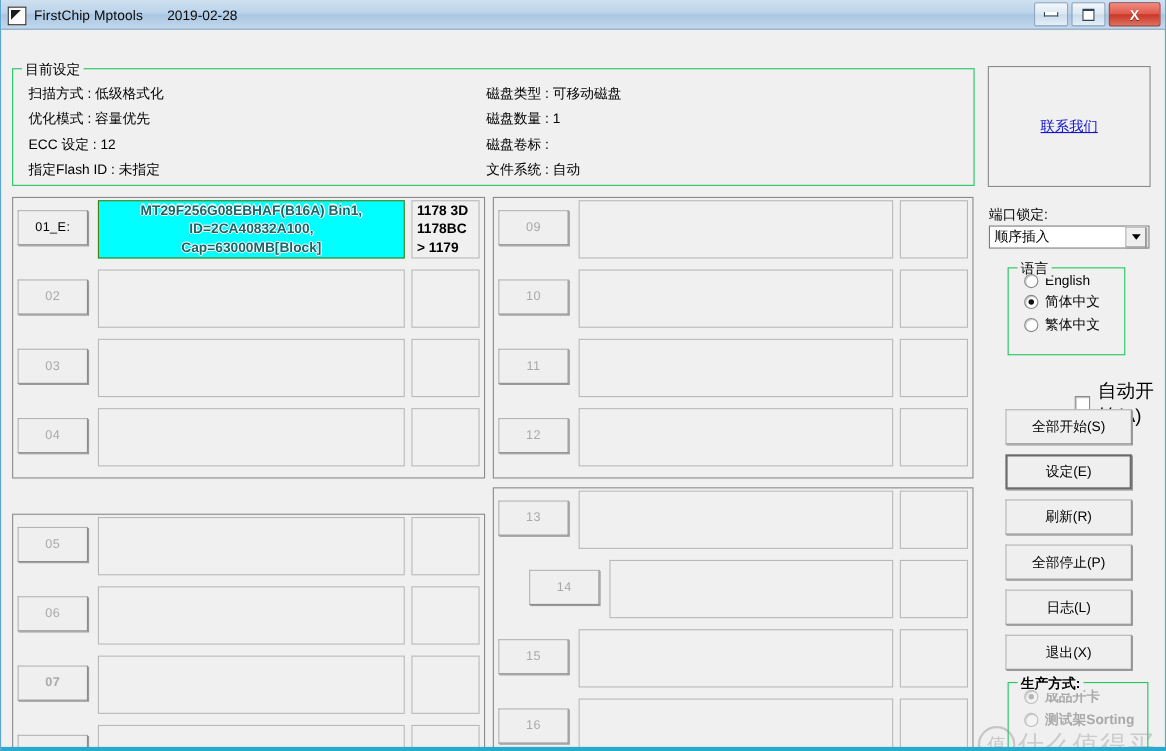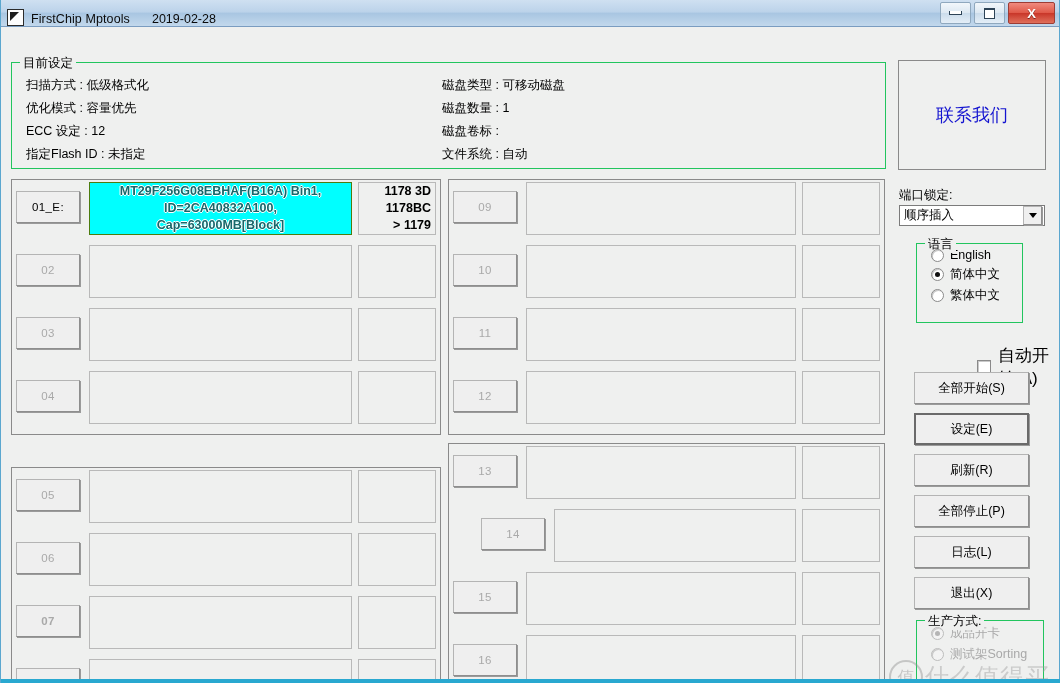--- a/index.html
+++ b/index.html
@@ -10,21 +10,21 @@
   }
   .window{
     position:relative;width:1060px;height:683px;box-sizing:border-box;
     border:1px solid #5ba7cf;border-top:none;background:#eff0ef;
   }
   
   .titlebar{
     height:27px;box-sizing:border-box;
     background:linear-gradient(to bottom,#cfe0f1 0%,#bcd3ea 45%,#a9c6e2 52%,#c2d8ec 100%);
     border-bottom:1px solid #7a9cc0;
-    display:flex;align-items:flex-end;padding:2px 2px 0 6px;position:relative;
+    display:flex;align-items:center;padding:2px 2px 0 6px;position:relative;
   }
   .app-icon{
     width:15px;height:15px;flex:0 0 auto;margin-right:7px;
     border:1px solid #2b2b2b;background:#fdfdfd;position:relative;
   }
   .app-icon:after{
     content:"";position:absolute;left:2px;top:2px;
     border-left:9px solid #1c1c1c;border-bottom:9px solid transparent;
   }
   .title-text{font-size:12.5px;color:#0a0a0a;letter-spacing:.1px;}
@@ -76,35 +76,35 @@
     border:1px solid #b9b9b9;background:#eff0ef;
     display:flex;align-items:center;justify-content:center;
     text-align:center;white-space:pre-line;
   }
   .slot-info.highlight{
     background:#00ffff;border:1px solid #4d7c0f;
     color:#16686b;font-size:12.5px;line-height:17px;font-weight:bold;
     text-shadow:1px 0 0 #fff,-1px 0 0 #fff,0 1px 0 #fff,0 -1px 0 #fff;
   }
   .slot-code{
-    width:78px;flex:0 0 auto;height:53px;margin-left:6px;box-sizing:border-box;
+    width:62px;flex:0 0 auto;height:53px;margin-left:6px;box-sizing:border-box;
     border:1px solid #b9b9b9;background:#eff0ef;
     font-size:12.5px;font-weight:bold;line-height:17px;color:#000;
     display:flex;flex-direction:column;justify-content:center;
-    padding:0 4px;white-space:pre-line;text-align:right;
+    padding:0 4px;white-space:pre-line;
   }
   .slot-code.empty{border:1px solid #b9b9b9;}
   
   #contactbox{
     position:absolute;left:897px;top:33px;width:148px;height:110px;
     border:1px solid #8a8a8a;box-sizing:border-box;background:#eff0ef;
     display:flex;align-items:center;justify-content:center;
   }
   #contactbox a{
-    color:#1313d0;font-size:18px;cursor:pointer;
+    color:#1313d0;font-size:13px;text-decoration:underline;cursor:pointer;
   }
   .sb-label{position:absolute;left:898px;font-size:12.5px;color:#000;}
   #lockLabel{top:160px;}
   .combo{
     position:absolute;left:898px;top:178px;width:146px;height:21px;
     border:1px solid #7b7b7b;box-sizing:border-box;background:#fff;
     display:flex;align-items:center;
   }
   .combo .val{flex:1 1 auto;padding-left:4px;font-size:12.5px;color:#000;}
   .combo .arrow{
@@ -131,21 +131,21 @@
     box-shadow:inset 1px 1px 0 #c9c9c9;flex:0 0 auto;
   }
   .btn{
     position:absolute;left:913px;width:115px;height:32px;box-sizing:border-box;
     border:1px solid #b4b4b4;border-right-color:#8e8e8e;border-bottom-color:#8e8e8e;
     background:#efefef;box-shadow:1px 1px 0 #9a9a9a;
     display:flex;align-items:center;justify-content:center;
     font-size:12.5px;color:#000;cursor:default;
   }
   .btn.focus{border:2px solid #6a6a6a;}
-  #prodgroup{left:915px;top:593px;width:128px;height:62px;}
+  #prodgroup{left:915px;top:593px;width:128px;height:62px;font-weight:bold;}
   #prodgroup .legend{color:#000;}
   .radio-row.dis{color:#a9a9a9;}
   .radio-row.dis .radio{border-color:#bdbdbd;background:#f3f3f3;}
   .radio-row.dis .radio.on:after{background:#b5b5b5;}
   
   .wm{
     position:absolute;left:888px;top:628px;width:172px;height:44px;
     pointer-events:none;opacity:.42;display:flex;align-items:center;
   }
   .wm .circ{

